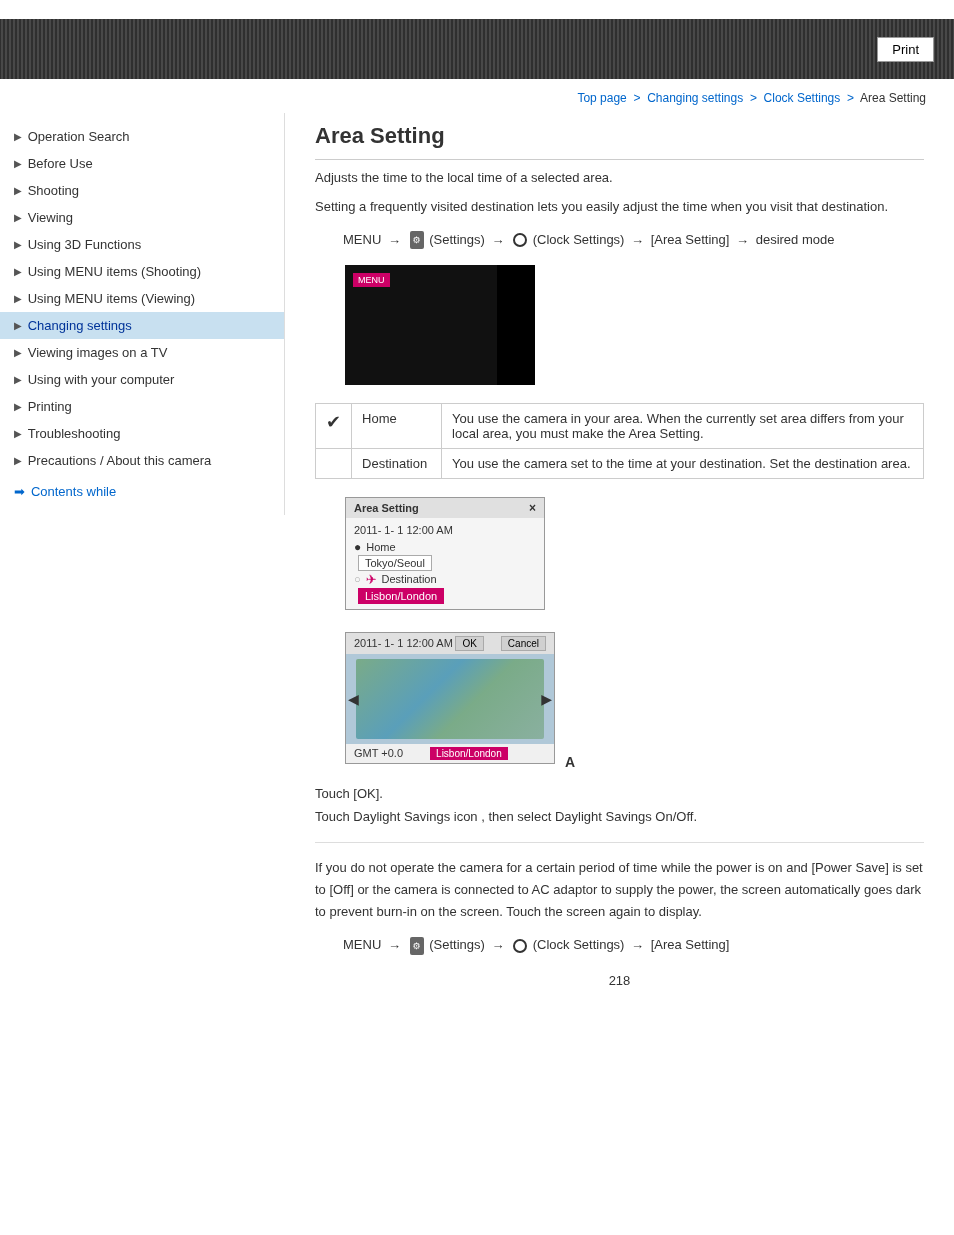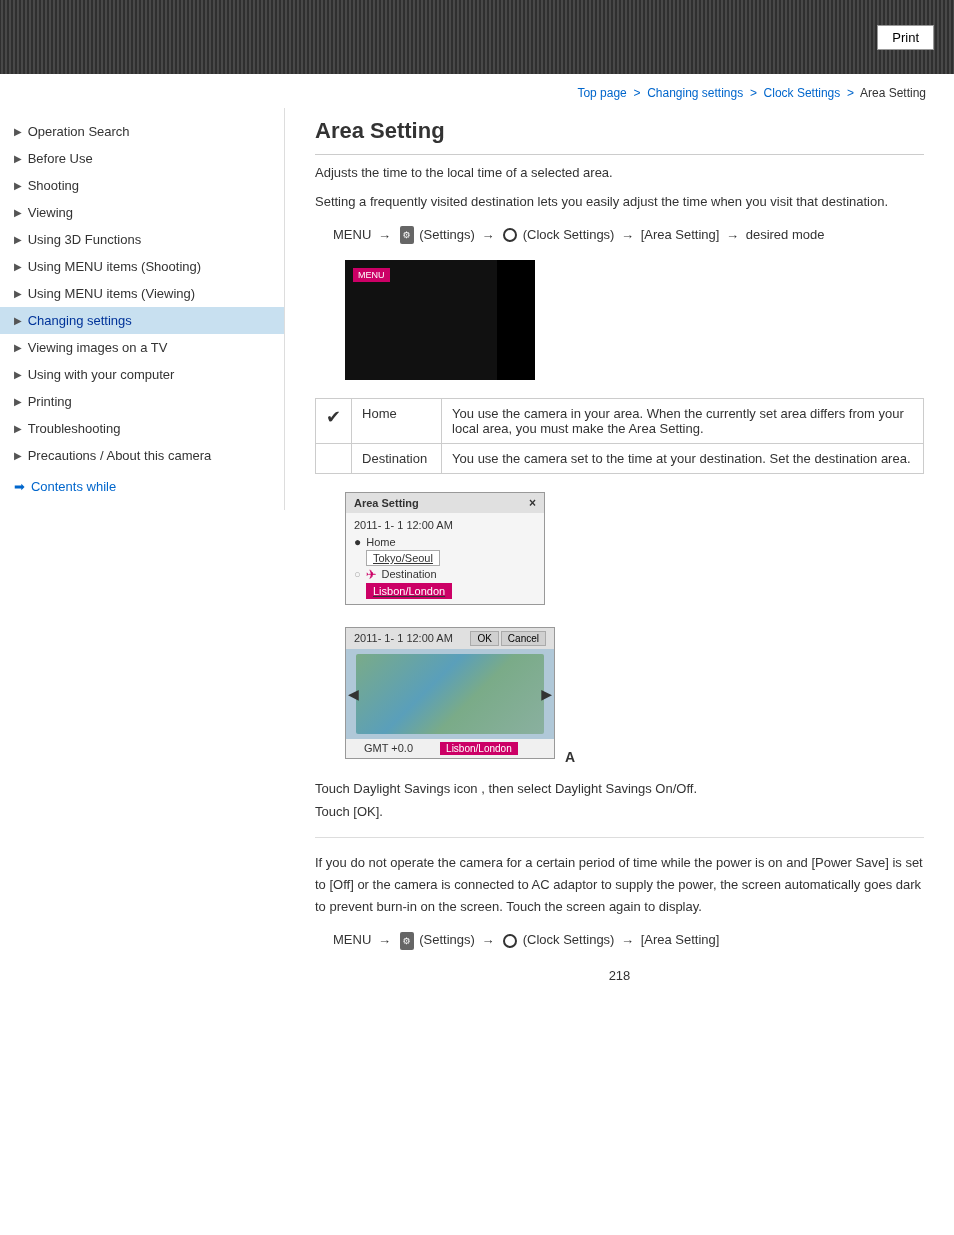--- a/index.html
+++ b/index.html
@@ -1,25 +1,26 @@
 <!DOCTYPE html>
 <html><head>
   <meta charset="utf-8">
   <style>
     * { margin: 0; padding: 0; box-sizing: border-box; }
     body { font-family: Arial, sans-serif; font-size: 13px; color: #333; background: #fff; width: 954px; min-height: 1235px; }
 
     
     .header-bar {
       background: repeating-linear-gradient(90deg, #222 0px, #555 2px, #222 4px);
-      height: 74px;
+      height: 60px;
       display: flex;
       align-items: center;
       justify-content: flex-end;
       padding-right: 20px;
+      margin-top: 19px;
     }
     .print-btn {
       background: #fff;
       border: 1px solid #999;
       padding: 4px 14px;
       font-size: 13px;
       cursor: pointer;
     }
 
     
@@ -91,21 +92,21 @@
     }
 
     .desc-text {
       font-size: 13px;
       line-height: 1.6;
       margin-bottom: 8px;
     }
 
     .menu-path {
       font-size: 13px;
-      margin: 10px 0 14px 18px;
+      margin: 10px 0 14px 28px;
       line-height: 1.8;
     }
 
     .camera-image-placeholder {
       width: 190px;
       height: 120px;
       background: #111;
       margin: 0 0 18px 30px;
       position: relative;
       display: flex;
@@ -183,23 +184,22 @@
       padding: 4px 8px 6px 8px;
     }
     .area-setting-row {
       padding: 2px 0;
       display: flex;
       align-items: center;
       gap: 5px;
     }
     .area-setting-row .radio { font-size: 12px; }
     .area-setting-sub {
-      margin-left: 12px;
+      margin-left: 4px;
       padding: 1px 0;
-      text-decoration: underline;
     }
     .area-tag {
       background: #fff;
       border: 1px solid #aaa;
       padding: 1px 6px;
       font-size: 11px;
     }
     .area-tag.selected {
       background: #cc0066;
       color: #fff;
@@ -228,21 +228,21 @@
     .map-header {
       background: #e0e0e0;
       padding: 3px 8px;
       display: flex;
       justify-content: space-between;
       align-items: center;
       font-size: 11px;
     }
     .map-ok-cancel {
       display: flex;
-      gap: 2px;
+      gap: 17px;
     }
     .map-btn {
       background: #d0d0d0;
       border: 1px solid #aaa;
       padding: 1px 6px;
       font-size: 10px;
       cursor: pointer;
     }
     .map-body {
       width: 100%;
@@ -259,21 +259,21 @@
     }
     .map-nav-left {
       position: absolute; left: 2px; top: 50%; transform: translateY(-50%);
       font-size: 14px; color: #333; cursor: pointer;
     }
     .map-nav-right {
       position: absolute; right: 2px; top: 50%; transform: translateY(-50%);
       font-size: 14px; color: #333; cursor: pointer;
     }
     .map-footer {
-      padding: 3px 18px;
+      padding: 3px 8px;
       display: flex;
       align-items: center;
       gap: 12px;
       background: #f0f0f0;
     }
     .map-location-tag {
       background: #cc0066;
       color: #fff;
       padding: 1px 6px;
       font-size: 10px;
@@ -492,22 +492,22 @@
         <div class="map-footer">
           <span>GMT  +0.0</span>
           &nbsp;
           <span class="map-location-tag">Lisbon/London</span>
         </div>
       </div>
       <span style="position:absolute; right:-20px; bottom:8px; font-size:14px; font-weight:bold;">A</span>
     </div>
 
     
+    <p class="touch-instruction">Touch [OK].</p>
     <p class="touch-instruction">Touch Daylight Savings icon     , then select Daylight Savings On/Off.</p>
-    <p class="touch-instruction">Touch [OK].</p>
 
     <div class="section-divider"></div>
 
     
     <p class="bottom-desc">If you do not operate the camera for a certain period of time while the power is on and [Power Save] is set to [Off] or the camera is connected to AC adaptor to supply the power, the screen automatically goes dark to prevent burn-in on the screen. Touch the screen again to display.</p>
 
     <div class="menu-path">
       MENU <span class="arrow-sym">→</span>
       <span class="icon-settings">⚙</span>
       (Settings) <span class="arrow-sym">→</span>

